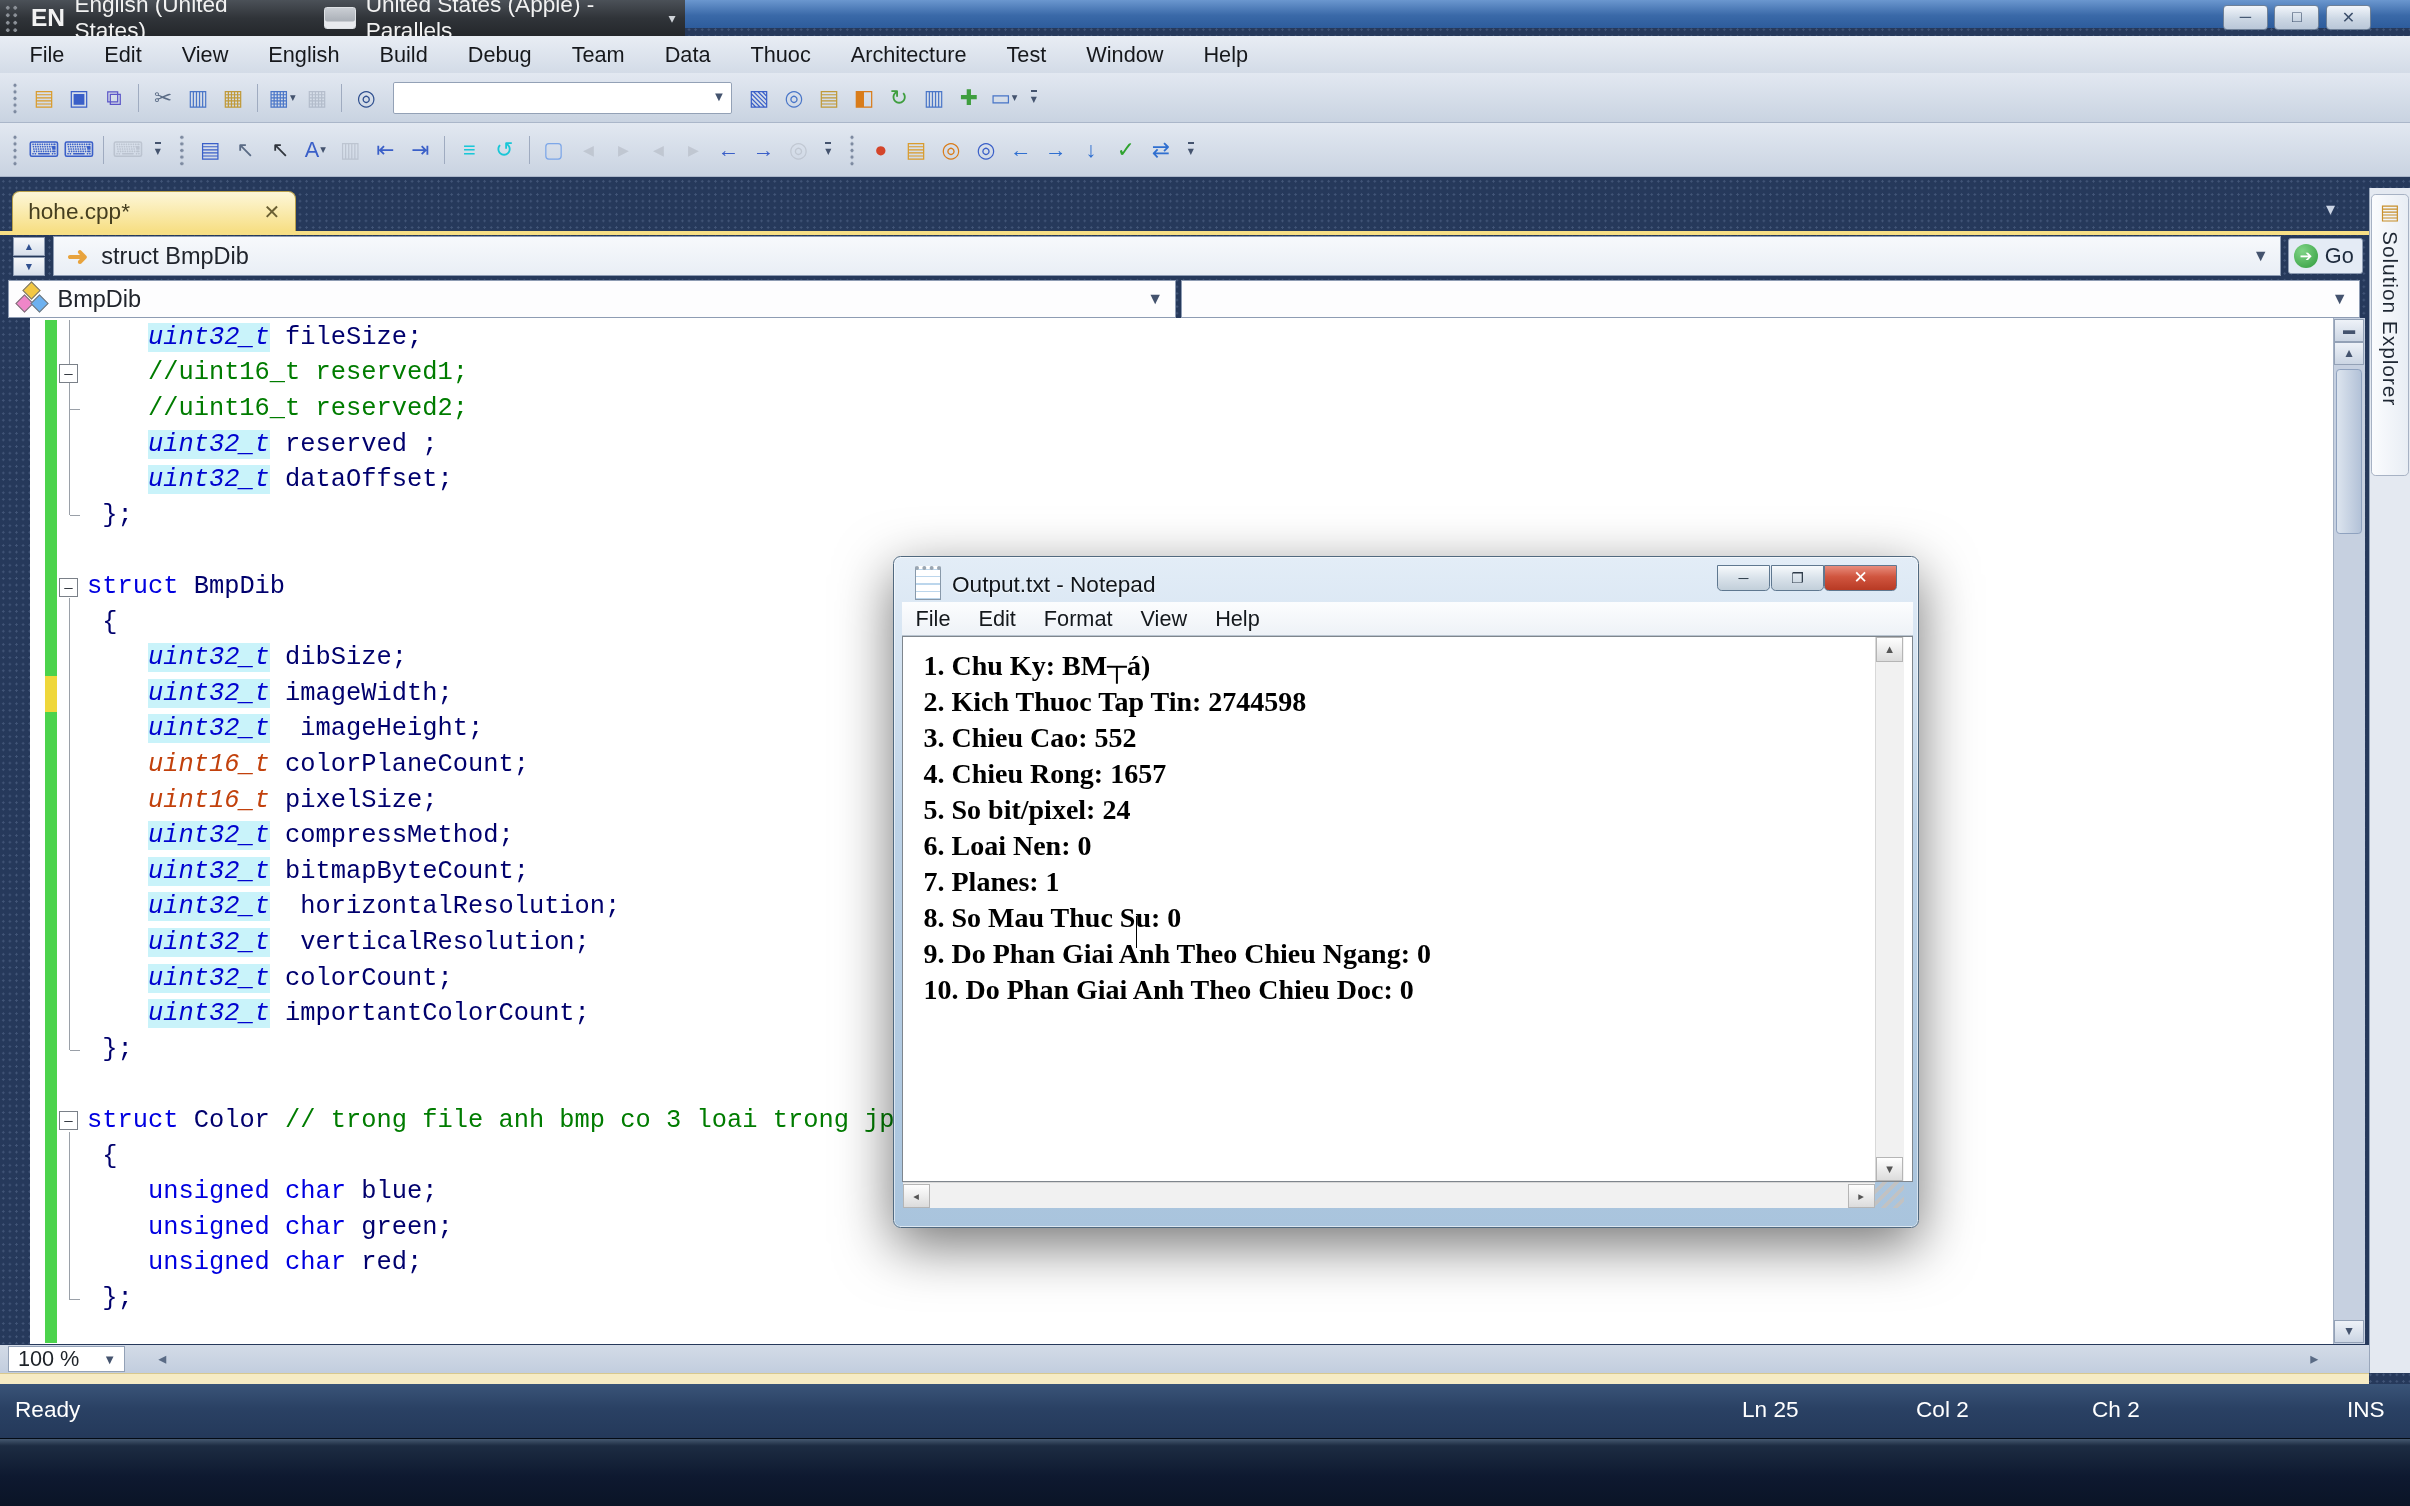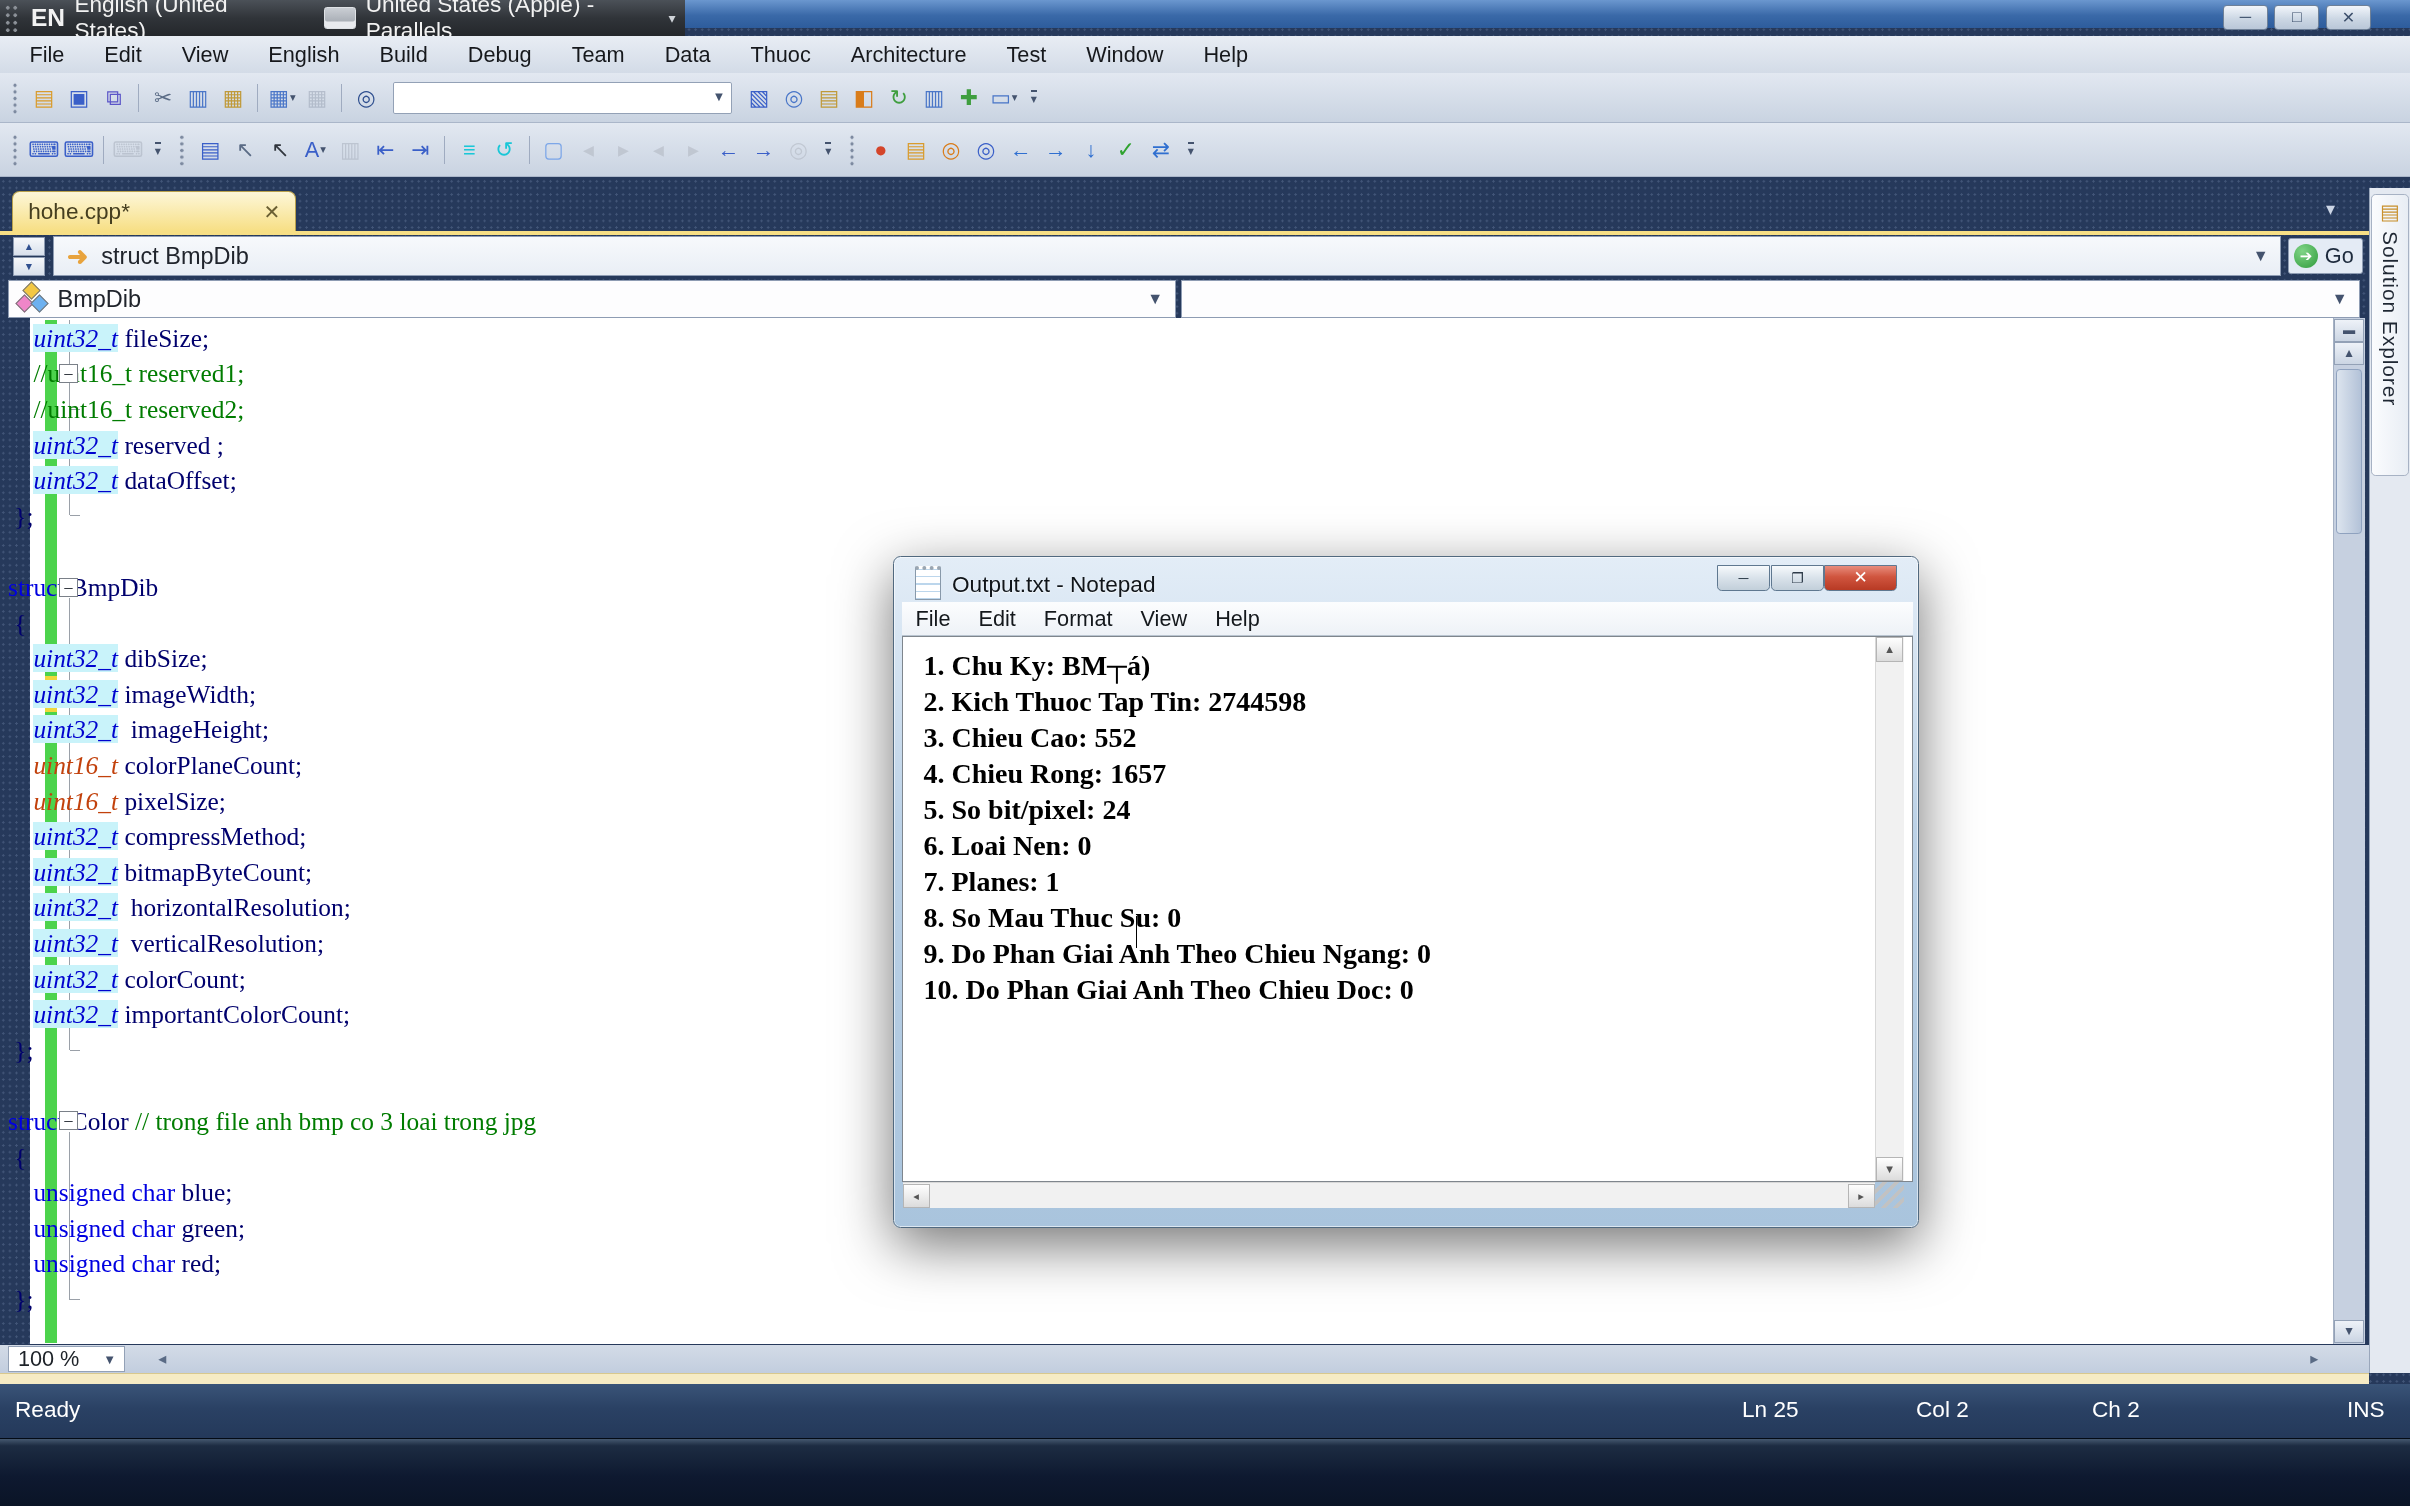--- a/index.html
+++ b/index.html
@@ -78,22 +78,22 @@
 
 #editor{left:0;top:318px;width:2333px;height:1026px;background:#fff;overflow:hidden}
 #ind-margin{left:0;top:0;width:30px;height:1026px;background:#26395b;
   background-image:radial-gradient(rgba(130,150,185,.30) 1px,transparent 1.2px);background-size:6.6px 6.6px}
 #chg-green{left:45px;top:1.9px;width:12.2px;height:1023px;background:#4cd34c}
 #chg-yellow{left:45px;width:12.2px;height:36px;background:#efd73b;display:none}
 .fguide{left:69px;width:0.9px;background:#9aa0a8}
 .ftick{height:0.9px;width:10.4px;left:70px;background:#9aa0a8}
 .foldbox{left:59px;width:19px;height:19px;border:0.9px solid #7a8088;background:#fff;color:#30353d;
   font-size:14px;line-height:16px;text-align:center;font-family:"DejaVu Sans Mono",monospace}
-.cl{left:8px;width:2316px;height:36px;line-height:36px;white-space:pre;
-  font-family:Liberation Serif, serif;font-size:25.4px;color:#000}
+.cl{left:1px;width:2316px;height:36px;line-height:36px;padding-left:86px;white-space:pre;
+  font-family:Liberation Mono, monospace;font-size:25.4px;color:#000}
 .kw{color:#0000e0}
 .ty{color:#c2410c;font-style:italic}
 .tyh{color:#0003cf;font-style:italic;background:#c9f3fa}
 .id{color:#00006d}
 .cm{color:#007c00}
 .pl{color:#000}
 
 #vscroll{left:2333px;top:318px;width:32px;height:1026px;background:#c6d0e0;border-left:0.9px solid #a5b1c4}
 .vsbtn{left:2334px;width:30px;height:22.6px;background:linear-gradient(#eef2f8,#cbd5e3);border:0.9px solid #93a1b6;
   color:#44536e;font-size:12.2px;display:flex;align-items:center;justify-content:center}

